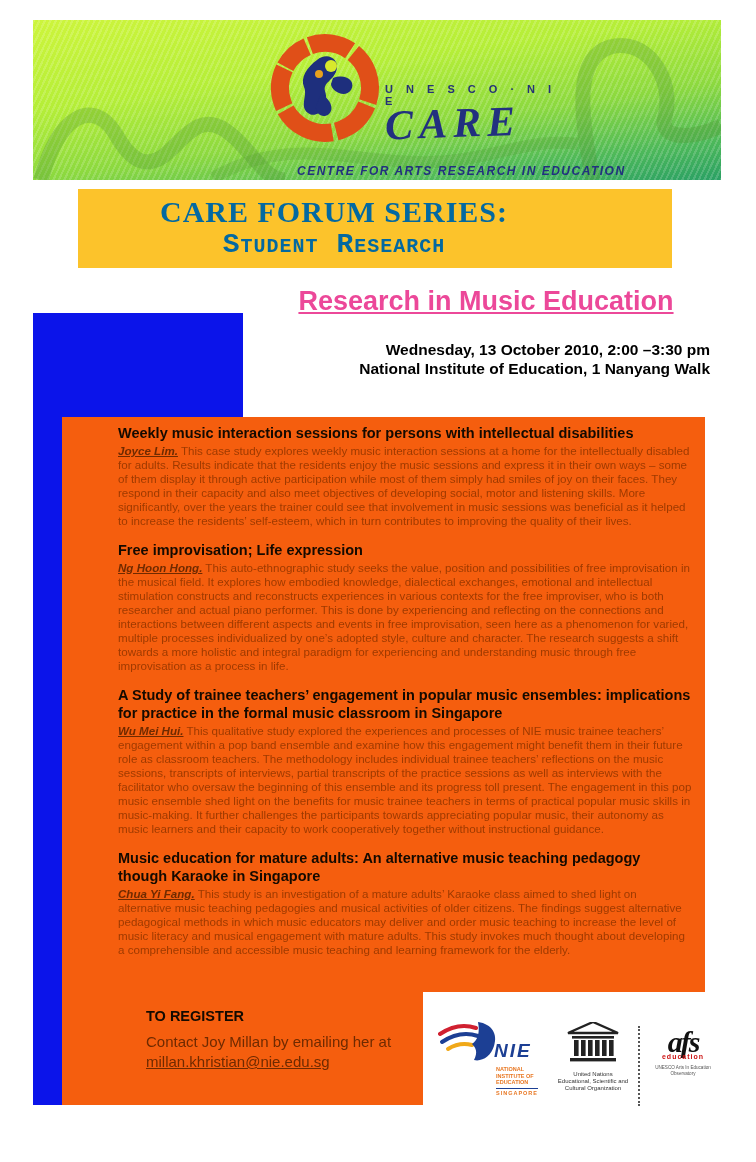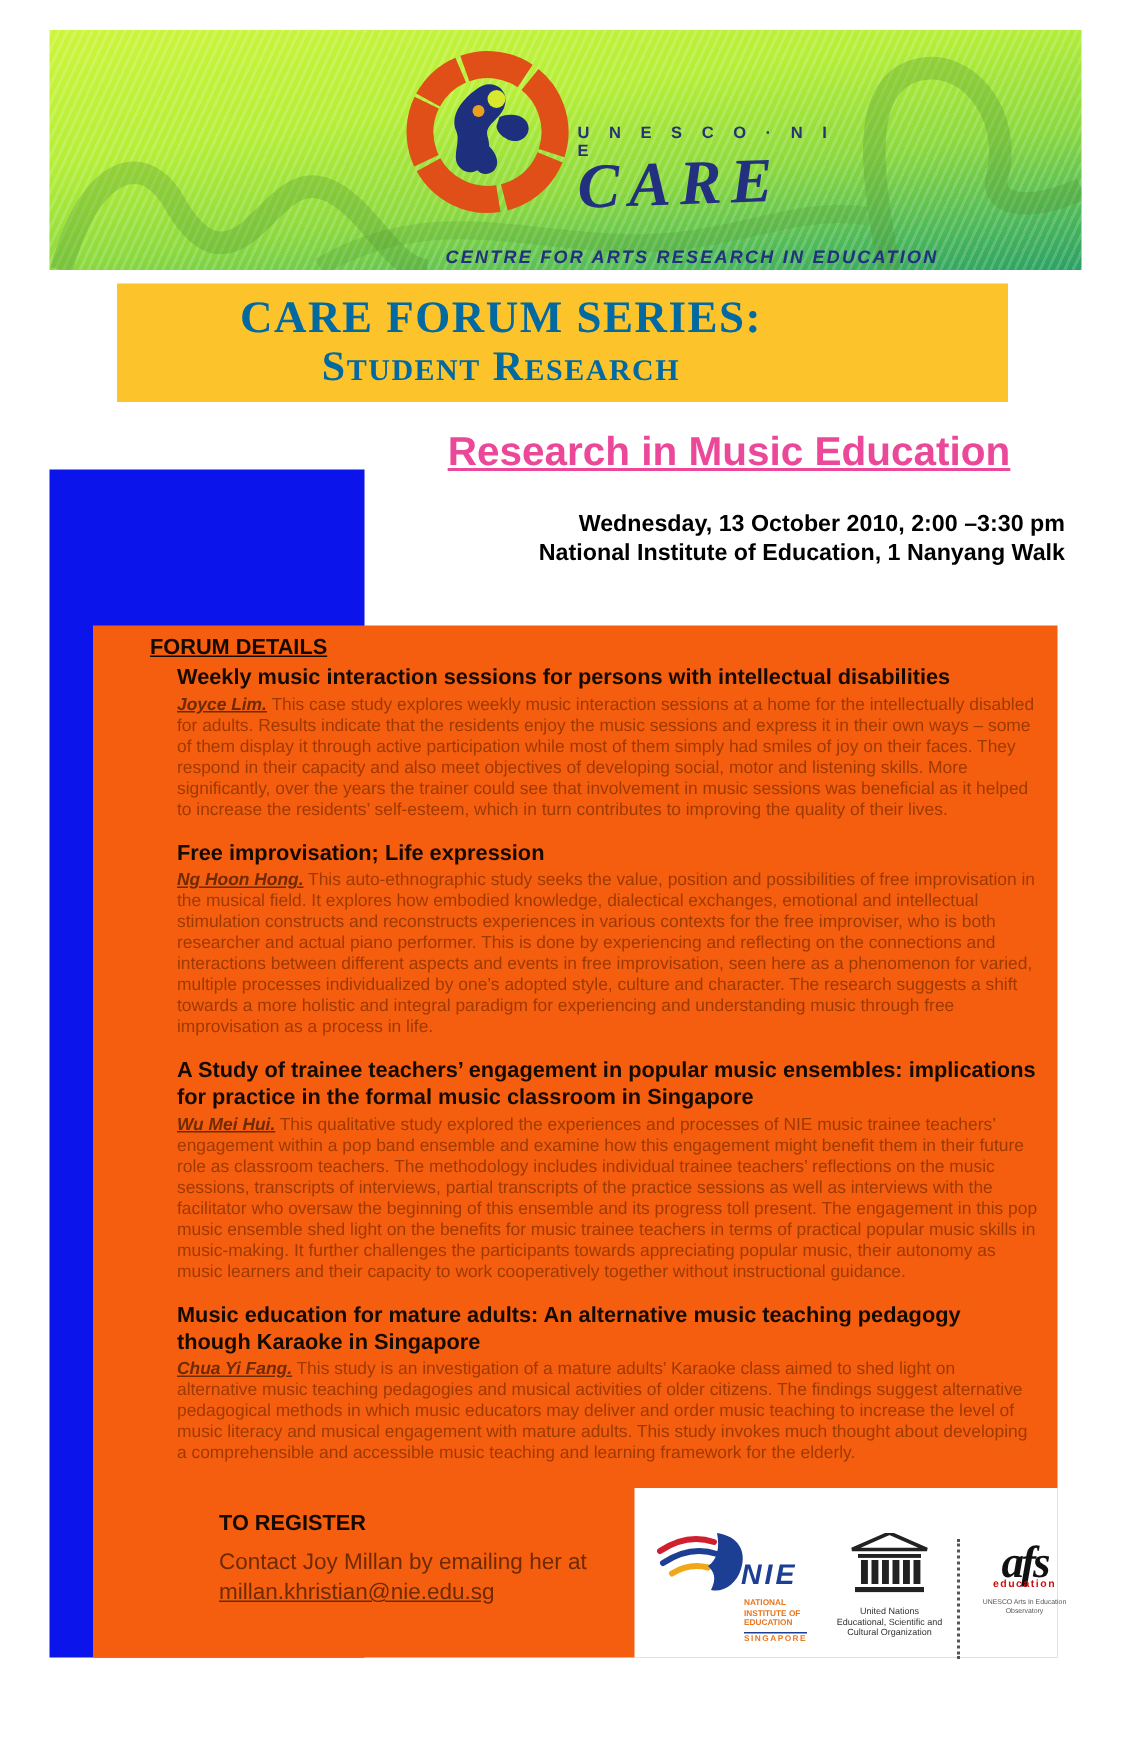--- a/index.html
+++ b/index.html
@@ -18,21 +18,21 @@
   .care-word{position:absolute;left:352px;top:78px;width:200px;color:#22307f;
              font-family:"Liberation Serif",serif;font-style:italic;font-weight:bold;
              font-size:42px;letter-spacing:6px;transform:rotate(-2deg);}
   .tagline{position:absolute;left:236px;top:144px;width:300px;color:#22307f;
            font-size:12px;font-weight:bold;font-style:italic;letter-spacing:1.5px;white-space:nowrap;margin-left:28px;}
 
   
   .series-box{position:absolute;left:78px;top:189px;width:594px;height:79px;background:#fcc32b;}
   .series-inner{width:512px;text-align:center;color:#0369a1;padding-top:6px;}
   .series-l1{font-family:"Liberation Serif",serif;font-weight:bold;font-size:30px;line-height:34px;letter-spacing:1px;}
-  .series-l2{font-family:Liberation Serif, serif;font-weight:bold;font-size:28px;line-height:32px;
+  .series-l2{font-family:Liberation Mono, monospace;font-weight:bold;font-size:28px;line-height:32px;
              font-variant:small-caps;letter-spacing:1px;}
 
   
   .blue-rect{position:absolute;left:33px;top:313px;width:210px;height:792px;background:#0b14ea;}
 
   
   .event-title{position:absolute;left:250px;top:286px;width:472px;text-align:center;
                color:#ec4899;font-weight:bold;font-size:27px;text-decoration:underline;}
   .date-block{position:absolute;left:250px;top:341px;width:460px;text-align:right;
               color:#000;font-weight:bold;font-size:15.5px;line-height:18.5px;}
@@ -105,21 +105,20 @@
 
   <div class="event-title">Research in Music Education</div>
   <div class="date-block">
     <div>Wednesday, 13 October 2010, 2:00 –3:30 pm</div>
     <div>National Institute of Education, 1 Nanyang Walk</div>
   </div>
 
   <div class="orange">
     <div class="notch"></div>
     <div class="orange-content">
-      <div class="forum-heading">FORUM DETAILS</div>
 
       <div class="section">
         <div class="sec-title">Weekly music interaction sessions for persons with intellectual disabilities</div>
         <p class="sec-body"><span class="author">Joyce Lim.</span><span>This case study explores weekly music interaction sessions at a home for the intellectually disabled for adults.  Results indicate that the residents enjoy the music sessions and express it in their own ways – some of them display it through active participation while most of them simply had smiles of joy on their faces. They respond in their capacity and also meet objectives of developing social, motor and listening skills. More significantly, over the years the trainer could see that involvement in music sessions was beneficial as it helped to increase the residents’ self-esteem, which in turn contributes to improving the quality of their lives.</span></p>
       </div>
 
       <div class="section">
         <div class="sec-title">Free improvisation; Life expression</div>
         <p class="sec-body"><span class="author">Ng Hoon Hong.</span><span>This auto-ethnographic study seeks the value, position and possibilities of free improvisation in the musical field. It explores how embodied knowledge, dialectical exchanges, emotional and intellectual stimulation constructs and reconstructs experiences in various contexts for the free improviser, who is both researcher and actual piano performer. This is done by experiencing and reflecting on the connections and interactions between different aspects and events in free improvisation, seen here as a phenomenon for varied, multiple processes individualized by one’s adopted style, culture and character. The research suggests a shift towards a more holistic and integral paradigm for experiencing and understanding music through free improvisation as a process in life.</span></p>
       </div>

